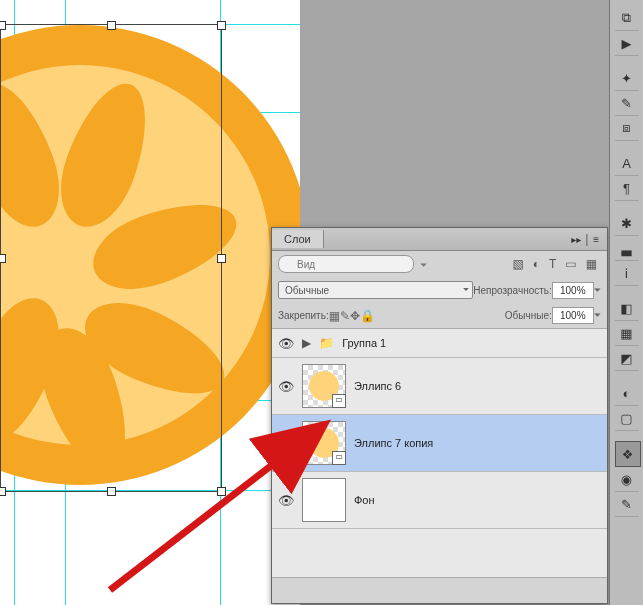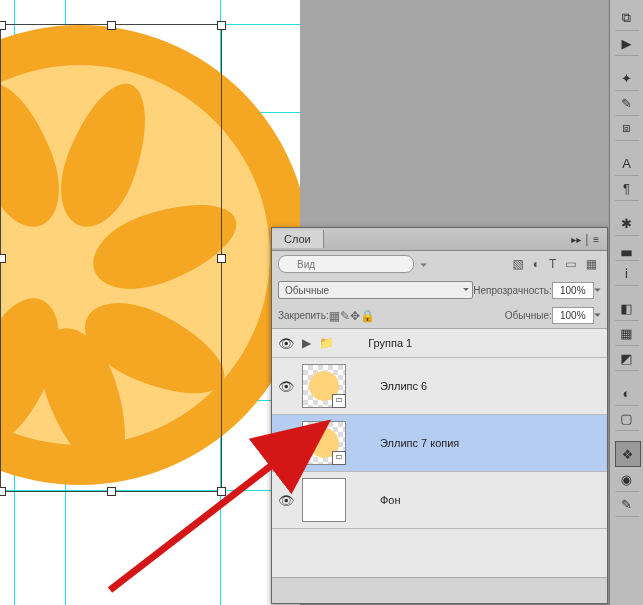--- a/index.html
+++ b/index.html
@@ -185,21 +185,21 @@
   }
   .checker{
     background-image:
       linear-gradient(45deg,#ddd 25%,transparent 25%),
       linear-gradient(-45deg,#ddd 25%,transparent 25%),
       linear-gradient(45deg,transparent 75%,#ddd 75%),
       linear-gradient(-45deg,transparent 75%,#ddd 75%);
     background-size:10px 10px;
     background-position:0 0,0 5px,5px -5px,-5px 0;
   }
-  .layer-name{ color:#222; font-size:11px;margin-left:26px; }
+  .layer-name{ color:#222; font-size:11px; }
   .folder-ico{ font-size:12px;color:#555;}
   
   .tool-dock{
     position:absolute;
     right:0;top:0;
     width:33px;height:605px;
     background:#bcbcbc;
     border-left:1px solid #777;
     display:flex;
     flex-direction:column;

